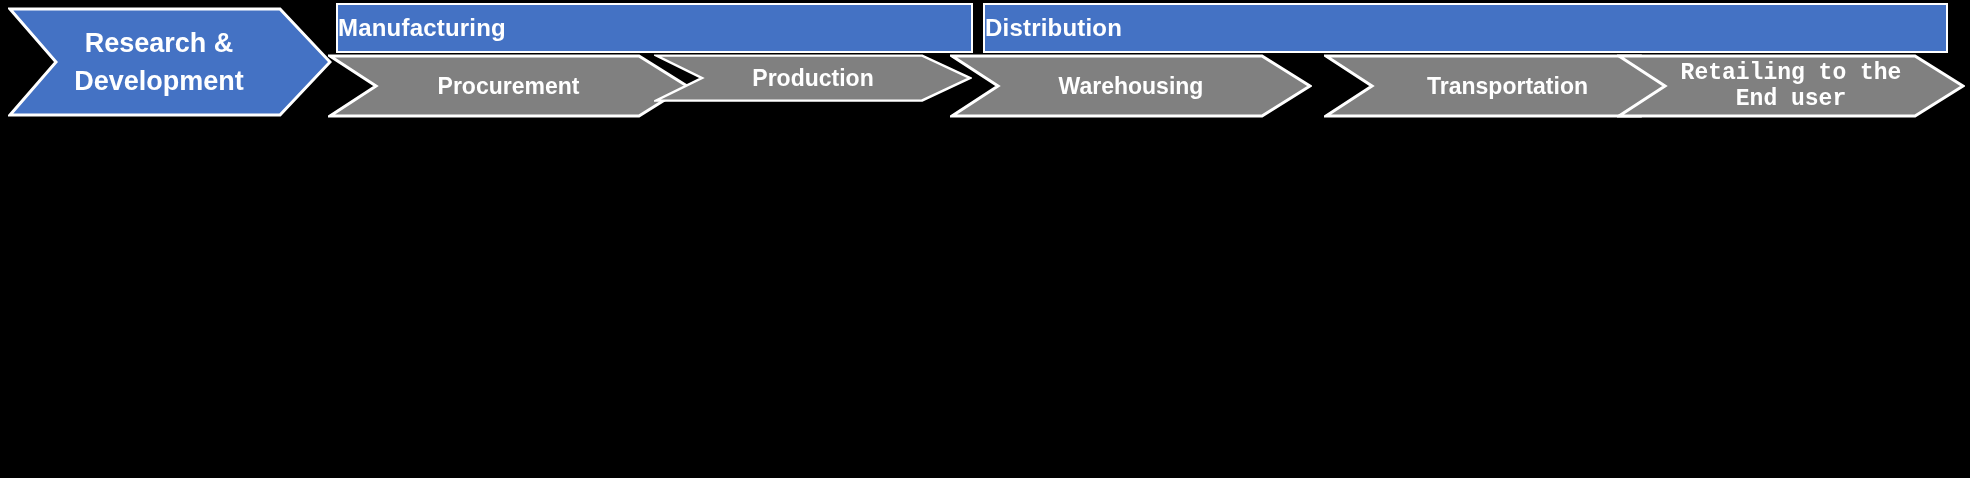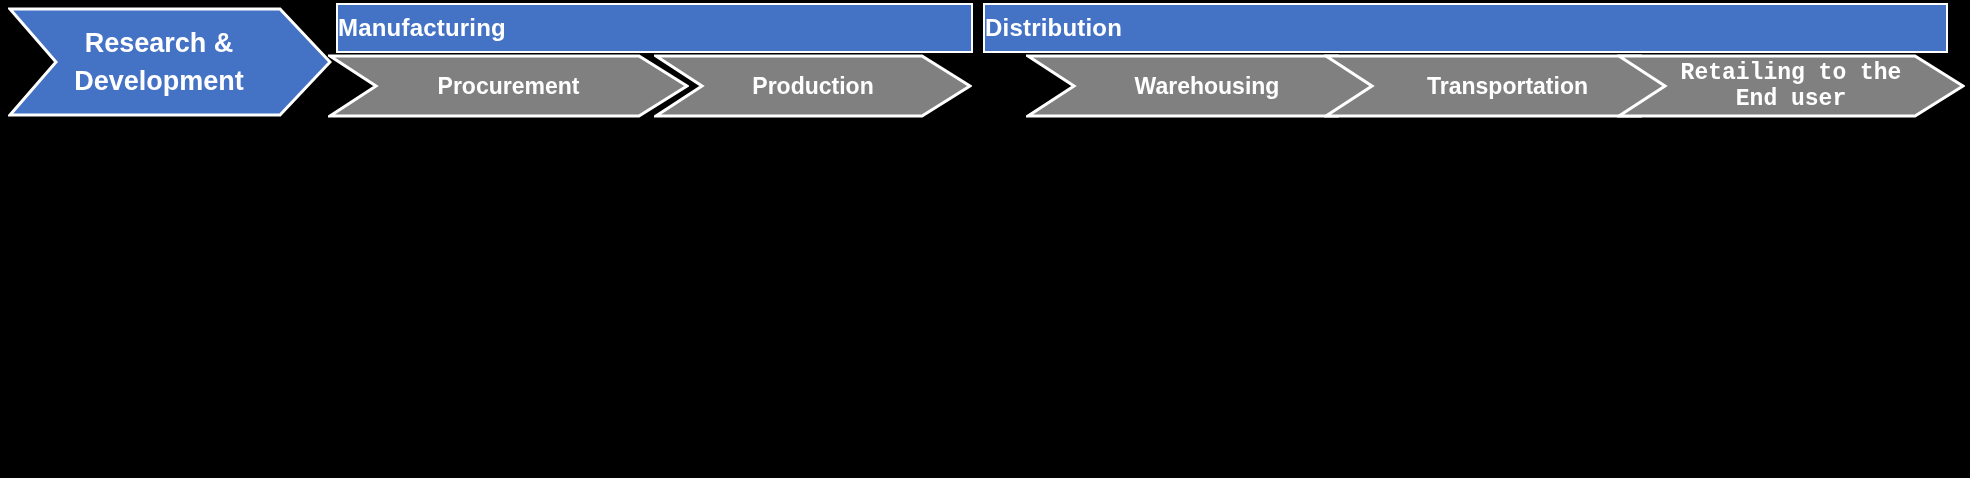--- a/index.html
+++ b/index.html
@@ -76,30 +76,30 @@
 
   <div class="shape" style="left:328px; top:54px; width:361px; height:64px;">
     <svg viewBox="0 0 361 64" preserveAspectRatio="none">
       <polygon points="2,2 311,2 359,32 311,62 2,62 48,32" stroke="#FFFFFF" stroke-width="3" stroke-linejoin="miter" fill="#808080"></polygon>
     </svg>
     <div class="lbl stage-lbl">
       <span>Procurement</span>
     </div>
   </div>
 
-  <div class="shape" style="left:654px; top:54px; width:318px; height:64px;">
+  <div class="shape" style="left:654px; top:54px; width:318px; height:48px;">
     <svg viewBox="0 0 318 64" preserveAspectRatio="none">
       <polygon points="2,2 268,2 316,32 268,62 2,62 48,32" stroke="#FFFFFF" stroke-width="3" stroke-linejoin="miter" fill="#808080"></polygon>
     </svg>
     <div class="lbl stage-lbl">
       <span>Production</span>
     </div>
   </div>
 
-  <div class="shape" style="left:1026px; top:54px; width:362px; height:64px;">
+  <div class="shape" style="left:950px; top:54px; width:362px; height:64px;">
     <svg viewBox="0 0 362 64" preserveAspectRatio="none">
       <polygon points="2,2 312,2 360,32 312,62 2,62 48,32" stroke="#FFFFFF" stroke-width="3" stroke-linejoin="miter" fill="#808080"></polygon>
     </svg>
     <div class="lbl stage-lbl">
       <span>Warehousing</span>
     </div>
   </div>
 
   <div class="shape" style="left:1324px; top:54px; width:367px; height:64px;">
     <svg viewBox="0 0 367 64" preserveAspectRatio="none">

